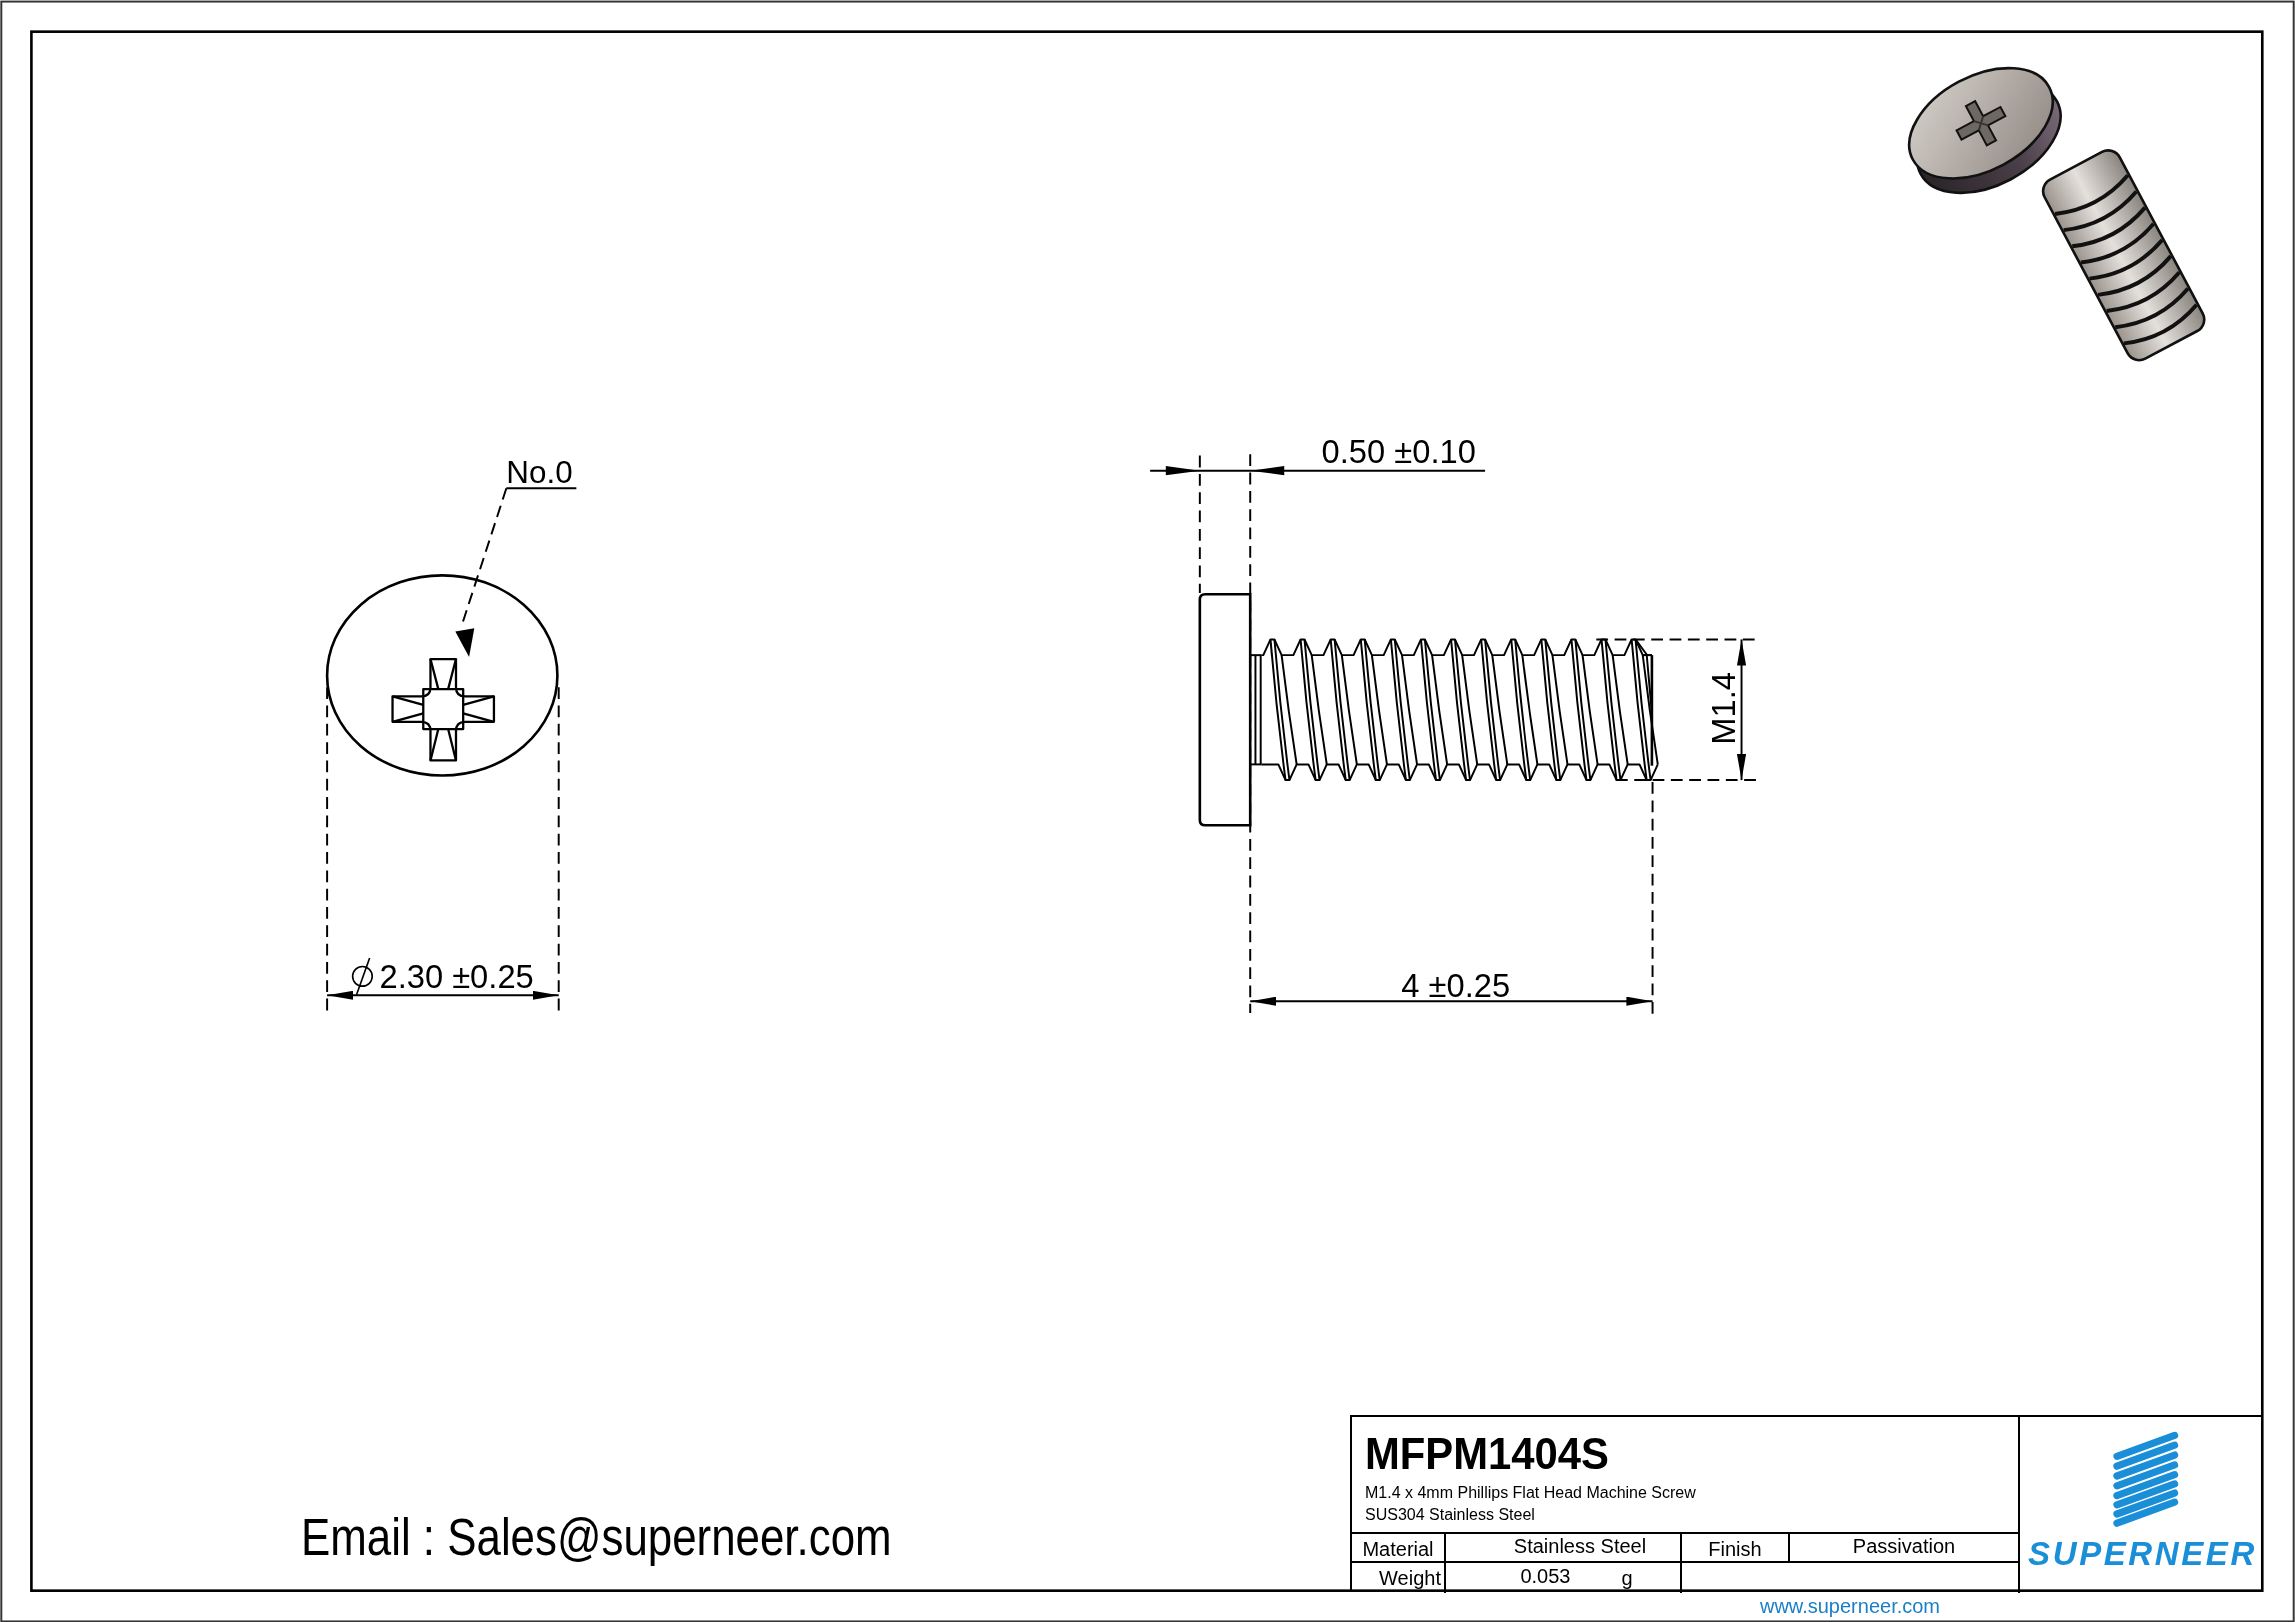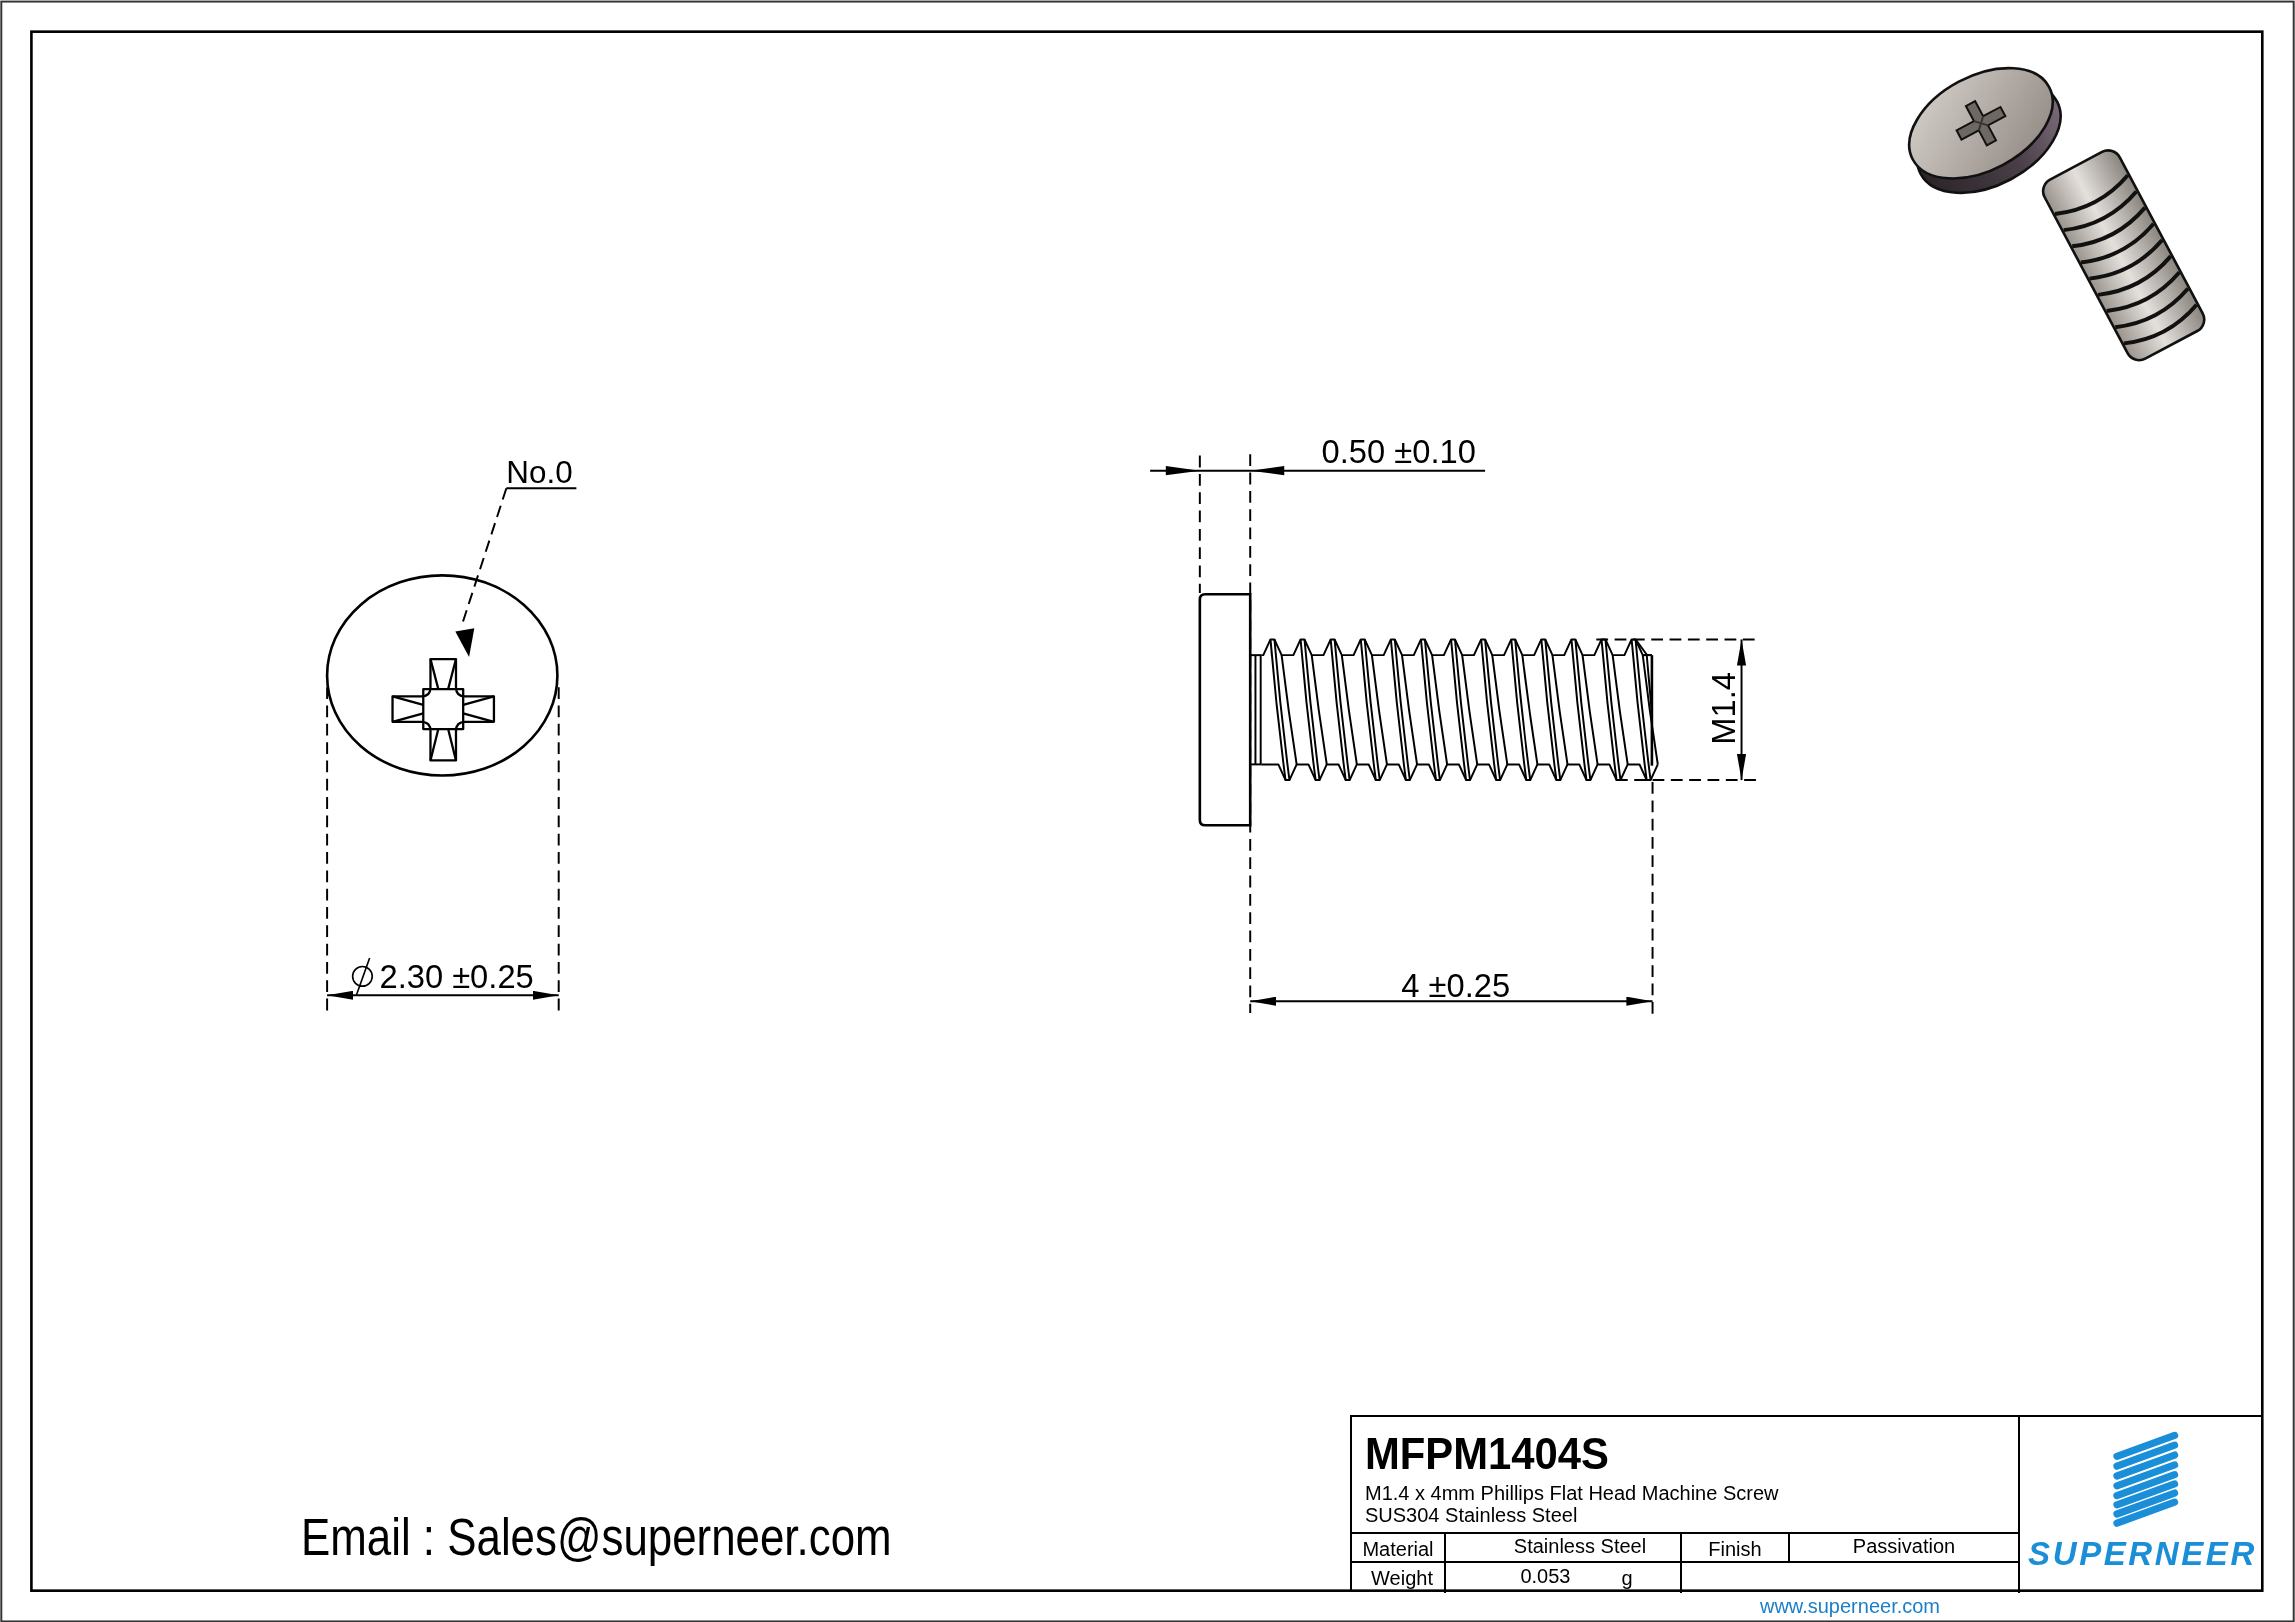--- a/index.html
+++ b/index.html
@@ -5,21 +5,21 @@
   html, body { margin: 0; padding: 0; background: #ffffff; }
   body { width: 2295px; height: 1623px; position: relative; overflow: hidden; font-family: "Liberation Sans", sans-serif; }
   .sheet { position: absolute; left: 0; top: 0; width: 2295px; height: 1623px; }
   svg text { font-family: "Liberation Sans", sans-serif; fill: #000; }
   .dim-text { font-size: 50px; }
   .callout-text { font-size: 48px; }
   .email { position: absolute; left: 301px; top: 1508px; font-size: 51px; color: #000; transform: scaleX(0.86); transform-origin: left center; white-space: nowrap; }
   .tb { position: absolute; left: 1350px; top: 1415px; width: 913px; height: 176px; box-sizing: border-box; border: 2.6px solid #000; border-right: none; border-bottom: none; }
   .tb-main { position: absolute; left: 0; top: 0; width: 668px; height: 118px; border-right: 2px solid #000; box-sizing: border-box; }
   .tb-part { position: absolute; left: 13px; top: 11.8px; font-size: 44px; font-weight: bold; letter-spacing: 0px; transform: scaleX(0.95); transform-origin: left; white-space: nowrap; }
-  .tb-desc { position: absolute; left: 13px; top: 65px; font-size: 20px; line-height: 22px; white-space: nowrap; }
+  .tb-desc { position: absolute; left: 13px; top: 65px; font-size: 16px; line-height: 22px; white-space: nowrap; }
   .tb-grid { position: absolute; left: 0; top: 115px; width: 668px; height: 61px; border-top: 2px solid #000; box-sizing: border-box; border-right: 2px solid #000; }
   .cell { position: absolute; box-sizing: border-box; font-size: 20px; text-align: center; white-space: nowrap; }
   .vline { position: absolute; top: 0; width: 2px; background: #000; }
   .hline { position: absolute; height: 2px; background: #000; }
   .tb-logo { position: absolute; left: 668px; top: 0; width: 245px; height: 176px; }
   .logo-text { position: absolute; left: 0; right: 0; top: 118px; text-align: center; font-size: 33px; font-weight: bold; color: #1a8fd8; letter-spacing: 2.6px; font-style: italic; }
   .website { color: #1a7fc8; margin-top: 28px; }
 </style>
 </head>
 <body>
@@ -158,21 +158,21 @@
     <div class="hline" style="left:0; top:27px; width:668px;"></div>
     <div class="vline" style="left:92px; height:59px;"></div>
     <div class="vline" style="left:328px; height:59px;"></div>
     <div class="vline" style="left:436px; height:27px;"></div>
 
     <div class="cell" style="left:0; top:3.9px; width:92px;">Material</div>
     <div class="cell" style="left:94px; top:1.3px; width:268px;">Stainless Steel</div>
     <div class="cell" style="left:330px; top:3.9px; width:106px;">Finish</div>
     <div class="cell" style="left:438px; top:1.3px; width:228px;">Passivation</div>
 
-    <div class="cell" style="left:4px; top:33px; width:92px;">Weight</div>
+    <div class="cell" style="left:12px; top:33px; width:92px;">Weight</div>
     <div class="cell" style="left:94px; top:31px; width:131px; text-align:right; padding-right:6.5px;">0.053</div>
     <div class="cell" style="left:262px; top:33px; width:26px;">g</div>
     <div class="cell website" style="left:330px; top:33px; width:336px;">www.superneer.com</div>
   </div>
   <div class="tb-logo">
     <svg width="245" height="118" viewBox="0 0 374 180" style="position:absolute;left:0;top:0;">
       <g stroke="#1a8fd8" stroke-width="11" stroke-linecap="round">
         <line x1="148" y1="60" x2="236" y2="28"></line>
         <line x1="148" y1="75" x2="236" y2="43"></line>
         <line x1="148" y1="90" x2="236" y2="58"></line>

